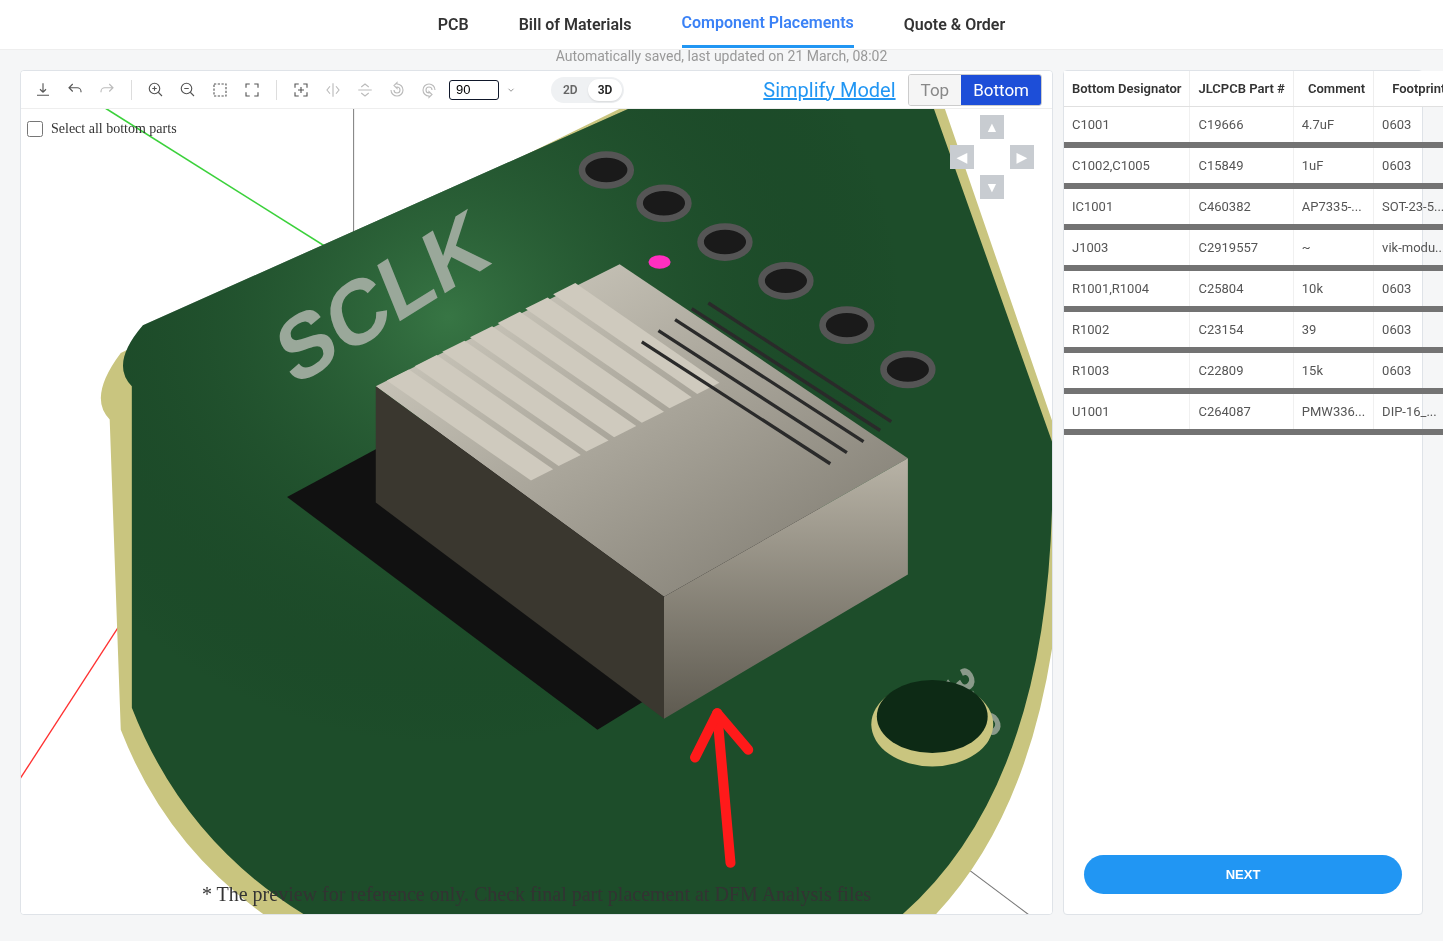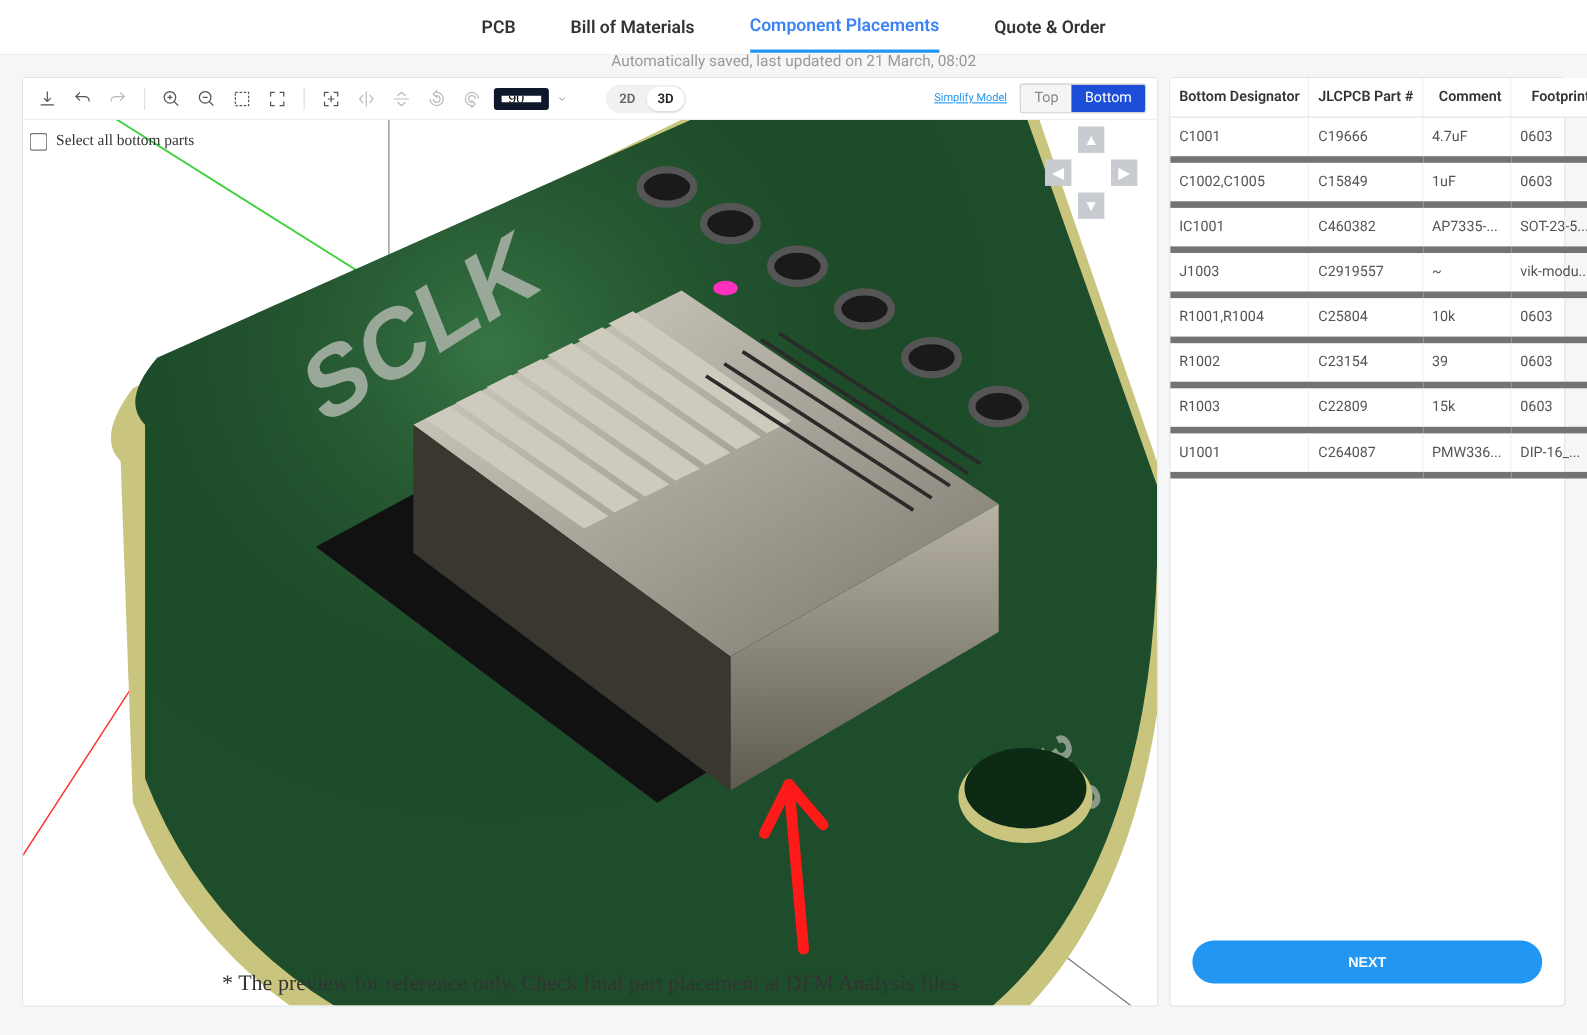--- a/index.html
+++ b/index.html
@@ -7,28 +7,28 @@
 .tab-bar { background: #fff; height: 50px; display: flex; align-items: center; padding: 0 20px; border-bottom: 1px solid #eee; flex-direction: column; }
 .tabs { display: flex; gap: 50px; height: 100%; align-items: center; flex: 1; }
 .tab { font-size: 16px; font-weight: 600; color: #333; cursor: pointer; padding: 13px 0; position: relative; }
 .tab.active { color: #3b82f6; border-bottom: 3px solid #2196F3; }
 .save-status { font-size: 14px; color: #999; }
 .main { display: flex; padding: 20px; gap: 10px; height: 885px; }
 .viewer-panel { flex: 1; background: #fff; border: 1px solid #dfe3e8; border-radius: 4px; display: flex; flex-direction: column; position: relative; overflow: hidden; }
 .toolbar { height: 38px; display: flex; align-items: center; padding: 0 10px; gap: 8px; border-bottom: 1px solid #eee; background: #fff; position: relative; z-index: 5; }
 .tool-btn { width: 24px; height: 24px; display: flex; align-items: center; justify-content: center; color: #555; cursor: pointer; border-radius: 3px; }
 .divider-v { width: 1px; height: 20px; background: #ddd; margin: 0 4px; }
-.rot-input { width: 50px; height: 20px; border: 7px solid #0f172a; border-radius: 3px; padding: 0 6px; font-size: 13px; }
+.rot-input { width: 50px; height: 20px; border: 1px solid #0f172a; border-radius: 3px; padding: 0 6px; font-size: 13px; }
 .view-toggle { display: flex; background: #eff1f3; border-radius: 14px; padding: 2px; margin-left: 20px; }
 .view-toggle span { padding: 4px 10px; font-size: 12px; font-weight: 600; color: #666; border-radius: 12px; cursor: pointer; }
 .view-toggle span.active { background: #fff; color: #222; box-shadow: 0 1px 2px rgba(0,0,0,0.1); }
 .toolbar-right { margin-left: auto; display: flex; align-items: center; gap: 12px; }
-.link-simplify { color: #2196F3; font-size: 10px; text-decoration: underline; cursor: pointer; }
+.link-simplify { color: #2196F3; font-size: 20px; text-decoration: underline; cursor: pointer; }
 .side-toggle { display: flex; border: 1px solid #ccc; border-radius: 3px; overflow: hidden; }
-.side-toggle span { padding: 5px 12px; font-size: 13px; background: #f5f5f5; color: #888; cursor: pointer; }
+.side-toggle span { padding: 5px 12px; font-size: 17px; background: #f5f5f5; color: #888; cursor: pointer; }
 .side-toggle span.active { background: #1d4ed8; color: #fff; }
 .viewer-body { flex: 1; position: relative; background: #fff; overflow: hidden; }
 .select-all { position: absolute; top: 12px; left: 6px; display: flex; align-items: center; gap: 8px; z-index: 4; font-size: 14px; color: #333; font-family: Georgia, serif; }
 .select-all input { width: 16px; height: 16px; }
 .nav-arrows { position: absolute; top: 6px; right: 18px; z-index: 4; display: grid; grid-template-columns: 24px 24px 24px; grid-template-rows: 24px 24px 24px; gap: 6px; }
 .nav-btn { background: #c8ccd1; display: flex; align-items: center; justify-content: center; color: #fff; font-size: 14px; cursor: pointer; }
 .nav-up { grid-column: 2; grid-row: 1; }
 .nav-left { grid-column: 1; grid-row: 2; }
 .nav-right { grid-column: 3; grid-row: 2; }
 .nav-down { grid-column: 2; grid-row: 3; }

